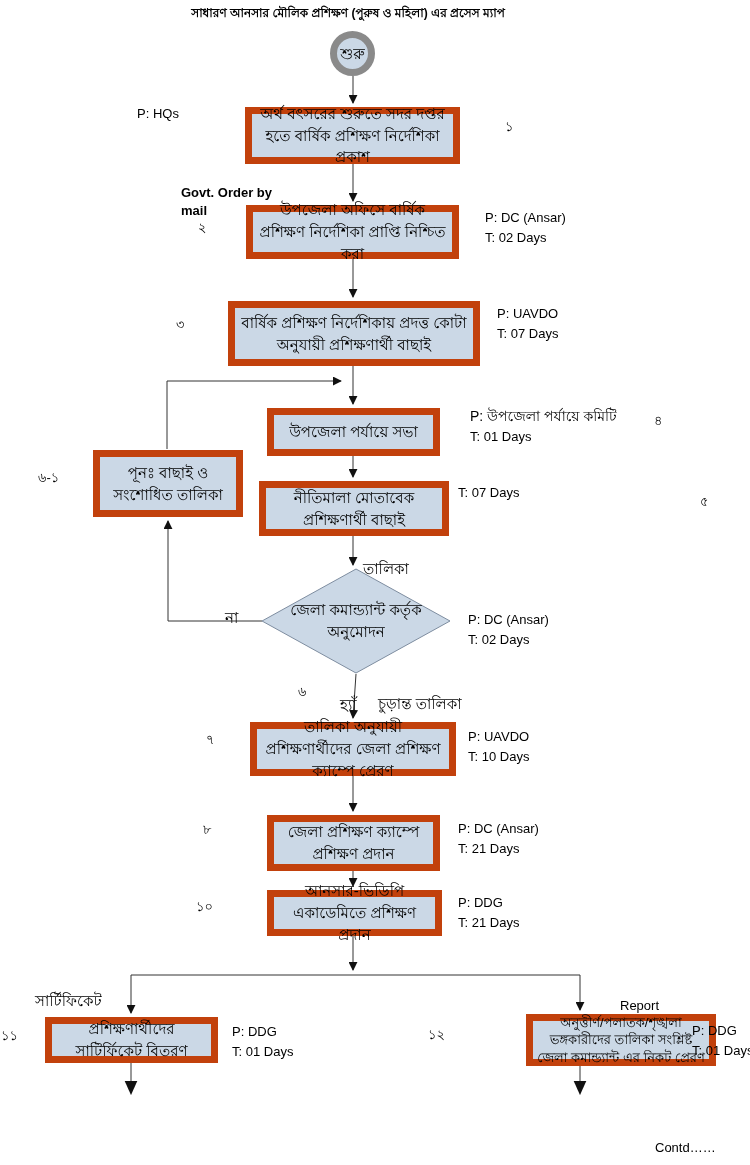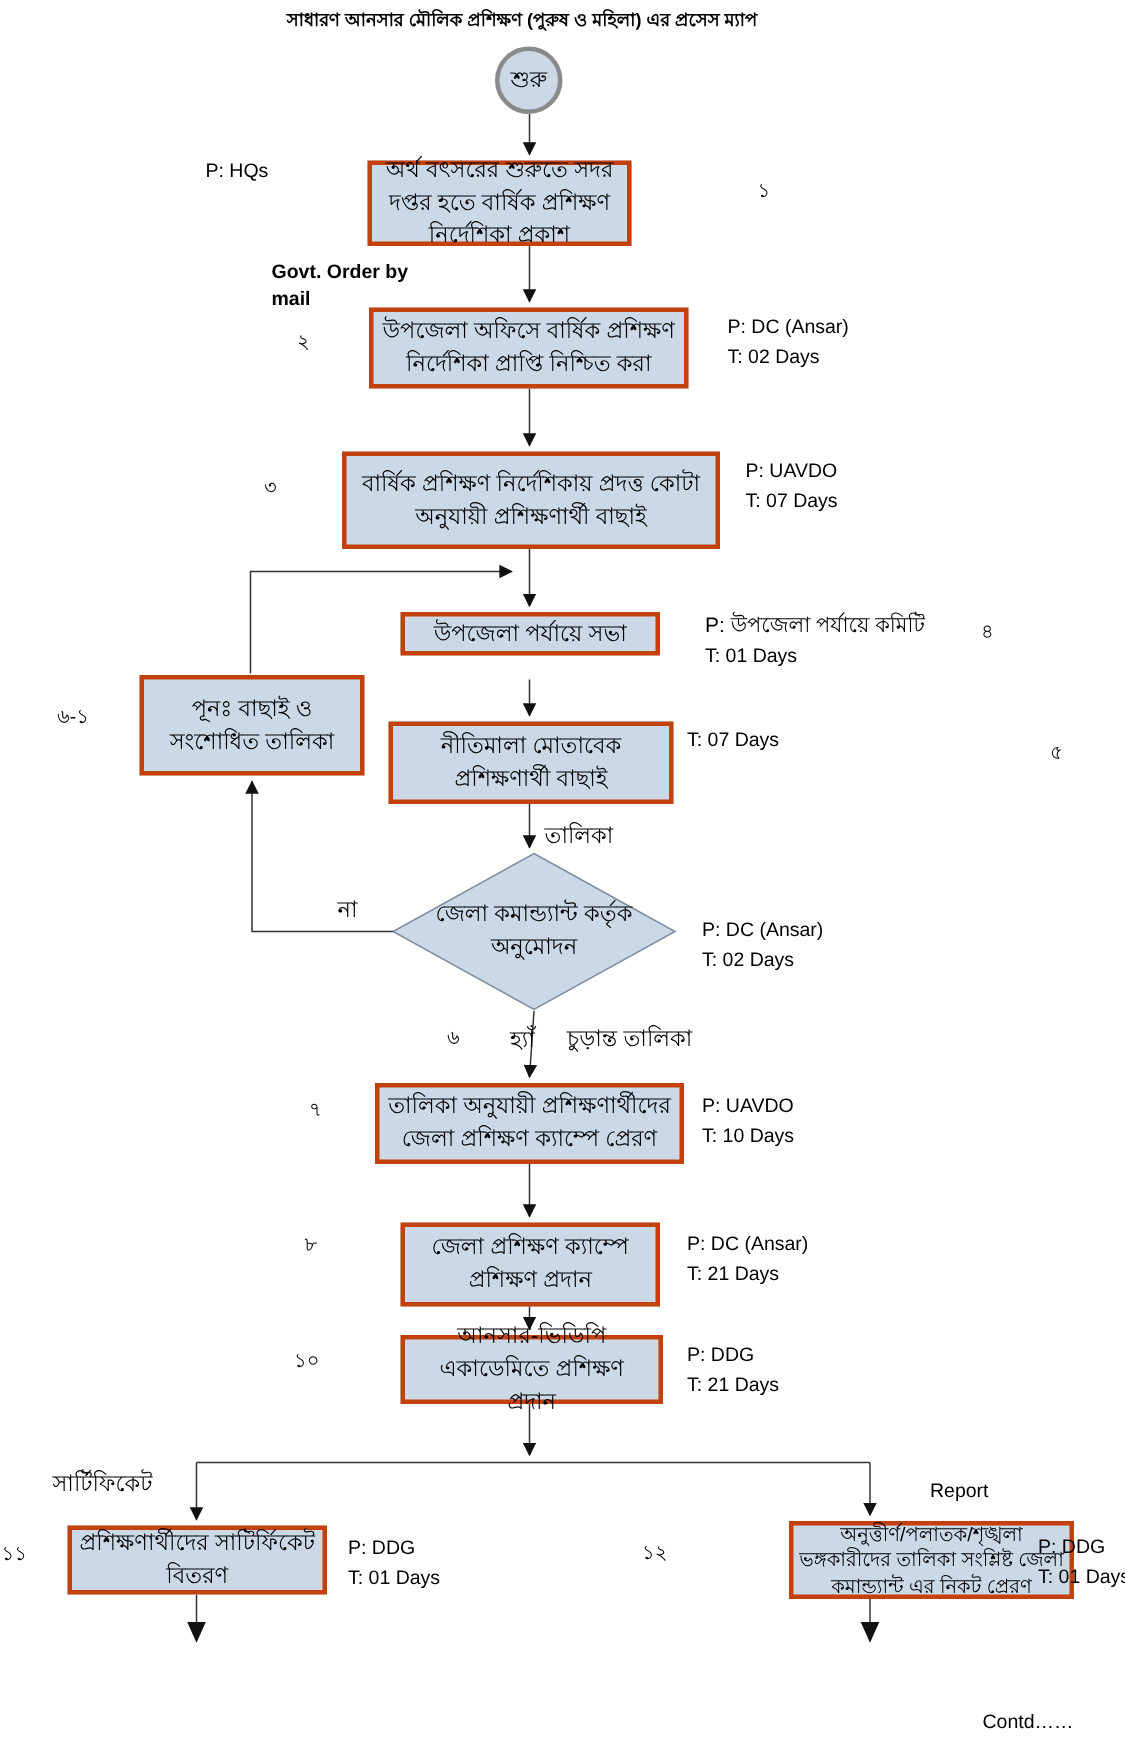--- a/index.html
+++ b/index.html
@@ -7,31 +7,31 @@
   .canvas {
     position:relative; width:750px; height:1165px; background:#fff;
     font-family:"Liberation Sans","DejaVu Sans",sans-serif; color:#000; overflow:hidden;
   }
   .title {
     position:absolute; top:4px; left:0; width:696px; text-align:center;
     font-weight:bold; font-size:12px;
   }
   svg.layer { position:absolute; left:0; top:0; }
   .node {
-    position:absolute; background:#cbd8e6; border:3px solid #c2410c;
+    position:absolute; background:#cbd8e6; border:7px solid #c2410c;
     display:flex; align-items:center; justify-content:center; text-align:center;
     font-size:15px; line-height:1.45; padding:1px 5px;
   }
   .node.start { border-radius:50%; border-color:#8a8a8a; }
   .node.plain { background:transparent; border:none; }
   .node.small { font-size:13px; line-height:1.35; padding:1px 2px;margin-left:44px; }
   .ann { position:absolute; font-size:13px; line-height:1.5; white-space:nowrap; }
   .ann .bn { font-size:14px; }
   .num { position:absolute; font-size:13px; }
-  .elabel { position:absolute; font-size:15px; white-space:nowrap; }
+  .elabel { position:absolute; font-size:15px; white-space:nowrap;margin-top:12px; }
   .elabel.en { font-size:13px; }
   .elabel.bold { font-weight:bold; white-space:normal; line-height:1.35; }
   .footer { position:absolute; font-size:13px; }
 </style>
 </head>
 <body>
 
 <div class="canvas">
 
   <div class="title">সাধারণ আনসার মৌলিক প্রশিক্ষণ (পুরুষ ও মহিলা) এর প্রসেস ম্যাপ</div>
@@ -62,27 +62,27 @@
       <polyline points="131,975 580,975"></polyline>
       <polyline points="131,975 131,1013" marker-end="url(#arr)"></polyline>
       <polyline points="580,975 580,1010" marker-end="url(#arr)"></polyline>
       <polyline points="131,1063 131,1093" marker-end="url(#arrbig)"></polyline>
       <polyline points="580,1066 580,1093" marker-end="url(#arrbig)"></polyline>
     </g>
   </svg>
 
   <div class="node start" style="left:330px;top:31px;width:45px;height:45px;">শুরু</div>
 
-  <div class="node" style="left:245px;top:107px;width:176px;height:57px;">অর্থ বৎসরের শুরুতে সদর দপ্তর হতে বার্ষিক প্রশিক্ষণ নির্দেশিকা প্রকাশ</div>
+  <div class="node" style="left:245px;top:107px;width:215px;height:57px;">অর্থ বৎসরের শুরুতে সদর দপ্তর হতে বার্ষিক প্রশিক্ষণ নির্দেশিকা প্রকাশ</div>
 
   <div class="node" style="left:246px;top:205px;width:213px;height:54px;">উপজেলা অফিসে বার্ষিক প্রশিক্ষণ নির্দেশিকা প্রাপ্তি নিশ্চিত করা</div>
 
   <div class="node" style="left:228px;top:301px;width:252px;height:65px;">বার্ষিক প্রশিক্ষণ নির্দেশিকায় প্রদত্ত কোটা অনুযায়ী প্রশিক্ষণার্থী বাছাই</div>
 
-  <div class="node" style="left:267px;top:408px;width:173px;height:29px;">উপজেলা পর্যায়ে সভা</div>
+  <div class="node" style="left:267px;top:408px;width:173px;height:48px;">উপজেলা পর্যায়ে সভা</div>
 
   <div class="node" style="left:93px;top:450px;width:150px;height:67px;">পূনঃ  বাছাই ও সংশোধিত তালিকা</div>
 
   <div class="node" style="left:259px;top:481px;width:190px;height:55px;">নীতিমালা মোতাবেক প্রশিক্ষণার্থী বাছাই</div>
 
   <div class="node plain" style="left:281px;top:584px;width:150px;height:74px;">জেলা কমান্ড্যান্ট কর্তৃক অনুমোদন</div>
 
   <div class="node" style="left:250px;top:722px;width:206px;height:54px;">তালিকা অনুযায়ী প্রশিক্ষণার্থীদের জেলা প্রশিক্ষণ ক্যাম্পে প্রেরণ</div>
 
   <div class="node" style="left:267px;top:815px;width:173px;height:56px;">জেলা প্রশিক্ষণ ক্যাম্পে প্রশিক্ষণ প্রদান</div>

